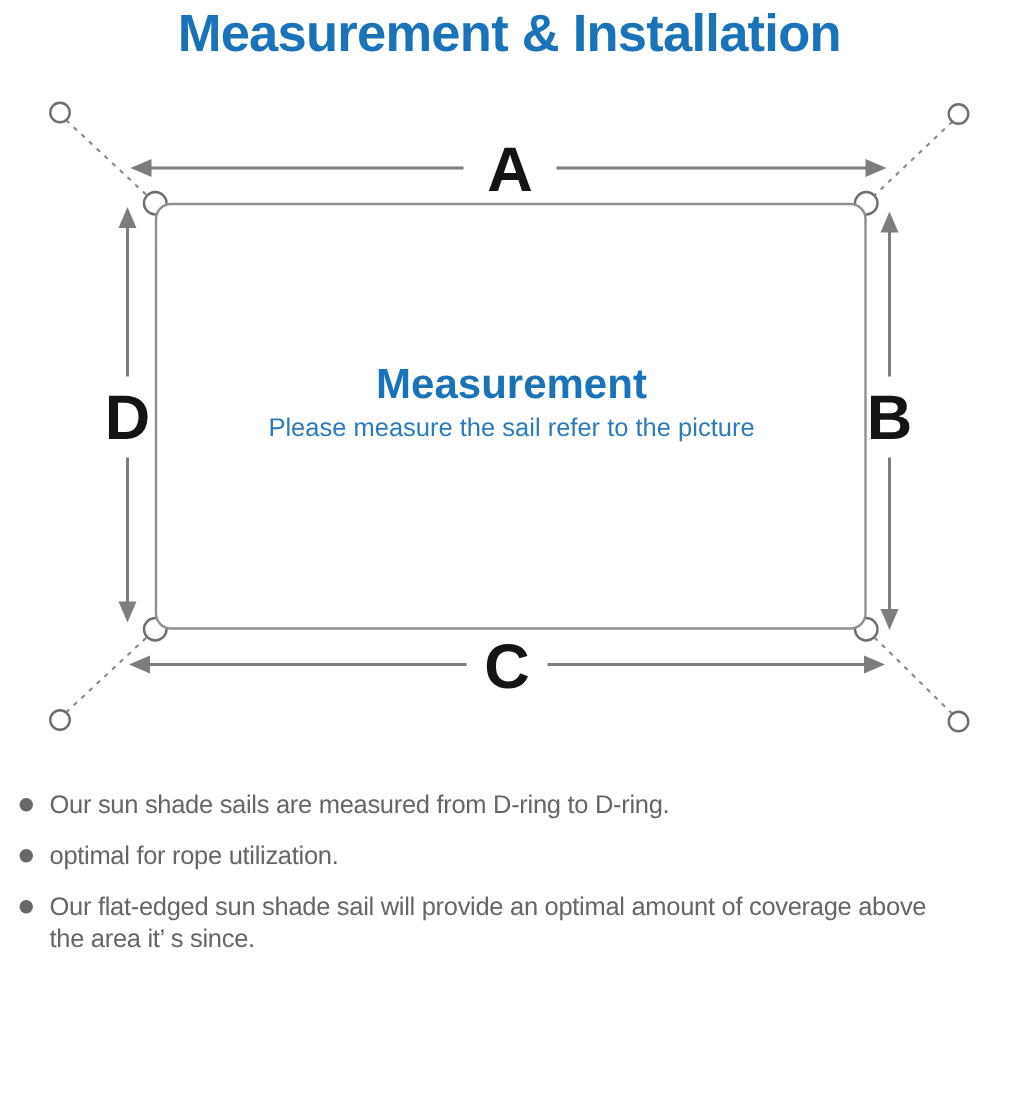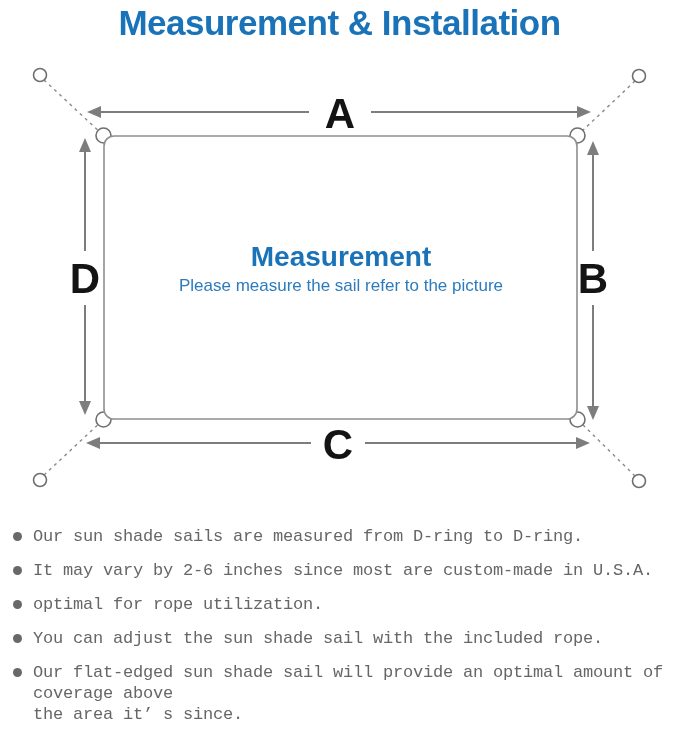--- a/index.html
+++ b/index.html
@@ -50,21 +50,20 @@
     text-anchor:middle;
     dominant-baseline:central;
   }
   .sail-line{stroke:var(--line-gray);stroke-width:2;}
   .arrow-head{fill:var(--line-gray);}
   .tether{stroke:#8a8a8a;stroke-width:1.4;stroke-dasharray:3 4;}
   .ring{fill:#ffffff;stroke:#6f6f6f;stroke-width:1.6;}
   .sail{fill:#ffffff;stroke:#8f8f8f;stroke-width:1.6;}
   .notes{
     padding:9px 8px 0 13px;
-    font-family:Liberation Mono, monospace;
   }
   .note-item{
     display:flex;
     gap:11px;
     margin-bottom:13px;
     color:var(--text-gray);
     font-size:17px;
     line-height:21px;
     letter-spacing:-0.2px;
   }
@@ -139,40 +138,28 @@
   </svg>
 
   <div class="notes">
     <div class="note-item">
       <span class="note-dot"></span>
       <span class="note-text">
           <div>Our sun shade sails are measured from D-ring to D-ring.</div>
         </span>
     </div>
 
-    <div class="note-item">
-      <span class="note-dot"></span>
-      <span class="note-text">
-          <div>It may vary by 2-6 inches since most are custom-made in U.S.A.</div>
-        </span>
-    </div>
 
     <div class="note-item">
       <span class="note-dot"></span>
       <span class="note-text">
           <div>optimal for rope utilization.</div>
         </span>
     </div>
 
-    <div class="note-item">
-      <span class="note-dot"></span>
-      <span class="note-text">
-          <div>You can adjust the sun shade sail with the included rope.</div>
-        </span>
-    </div>
 
     <div class="note-item">
       <span class="note-dot"></span>
       <span class="note-text">
           <div>Our flat-edged sun shade sail will provide an optimal amount of coverage above</div>
           <div>the area it’ s since.</div>
         </span>
     </div>
   </div>
 

